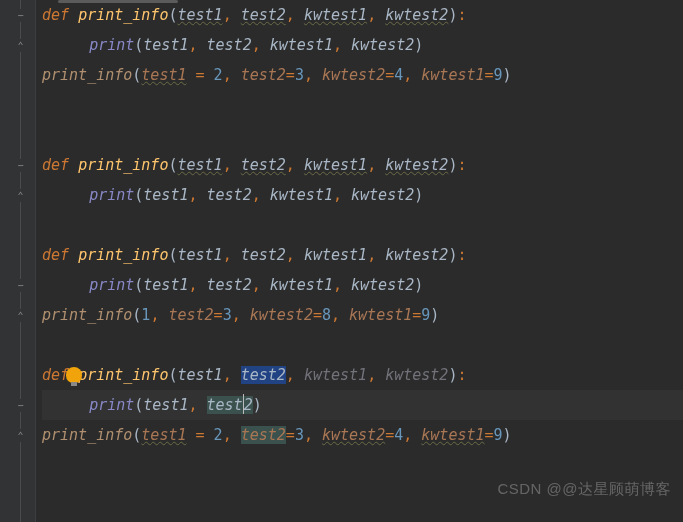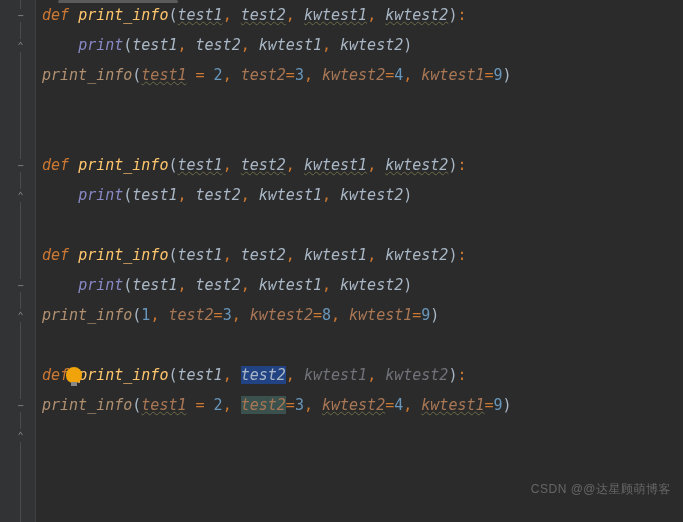--- a/index.html
+++ b/index.html
@@ -61,21 +61,21 @@
   background: #323232;
 }
 .kw { color: #cc7832; font-style: italic; text-align: right; }
 .fn { color: #ffc66d; font-style: italic; }
 .param { color: #a9b7c6; font-style: italic; }
 .param-u { color: #a9b7c6; font-style: italic; text-decoration: underline wavy #6b6b47 1px; }
 .punct { color: #a9b7c6; font-style: normal; }
 .op { color: #cc7832; font-style: normal; }
 .num { color: #6897bb; font-style: normal; }
 .call { color: #b09070; font-style: italic; }
-.builtin { color: #8888c6; font-style: italic; }
+.builtin { color: #8888c6; font-style: italic; margin-left: 11px; }
 .kwarg { color: #aa7755; font-style: italic; }
 .kwarg-u { color: #aa7755; font-style: italic; text-decoration: underline wavy #6b6b47 1px; }
 .ns { font-style: normal; }
 .sel-bg { background: #214283; }
 .sel-word { background: #3b514d; }
 .bulb {
   position: absolute;
   left: 24px;
   width: 16px;
   height: 16px;
@@ -100,21 +100,21 @@
   vertical-align: middle;
   position: relative;
   top: -2px;
 }
 .watermark {
   position: absolute;
   right: 12px;
   bottom: 18px;
   color: rgba(210,210,210,0.35);
   font-style: normal;
-  font-size: 12px;
+  font-size: 15px;
   font-family: sans-serif;
   letter-spacing: 0.5px;
 }
 .top-scroll {
   position: absolute;
   top: 0;
   left: 58px;
   width: 120px;
   height: 3px;
   background: #5b5b5b;
@@ -162,19 +162,20 @@
     <div class="line"><span>    </span><span class="builtin">print</span><span class="punct ns">(</span><span class="param">test1</span><span class="op ns">,</span><span class="punct"> </span><span class="param">test2</span><span class="op ns">,</span><span class="punct"> </span><span class="param">kwtest1</span><span class="op ns">,</span><span class="punct"> </span><span class="param">kwtest2</span><span class="punct ns">)</span></div>
 
     <div class="line"><span class="call">print_info</span><span class="punct ns">(</span><span class="num">1</span><span class="op ns">,</span><span class="punct"> </span><span class="kwarg">test2</span><span class="op ns">=</span><span class="num">3</span><span class="op ns">,</span><span class="punct"> </span><span class="kwarg">kwtest2</span><span class="op ns">=</span><span class="num">8</span><span class="op ns">,</span><span class="punct"> </span><span class="kwarg">kwtest1</span><span class="op ns">=</span><span class="num">9</span><span class="punct ns">)</span></div>
 
     <div class="line"></div>
 
     <div class="line"><span class="kw">def</span><span class="punct"> </span><span class="fn">print_info</span><span class="punct ns">(</span><span class="param">test1</span><span class="op ns">,</span><span class="punct"> </span><span class="param sel-bg">test2</span><span class="op ns">,</span><span class="punct"> </span><span class="param" style="color:#72737a">kwtest1</span><span class="op ns">,</span><span class="punct"> </span><span class="param" style="color:#72737a">kwtest2</span><span class="punct ns">)</span><span class="op ns">:</span>
       <div class="bulb" style="top:7px"></div>
     </div>
 
+    <div class="line highlighted"><span>    </span><span class="builtin">print</span><span class="punct ns">(</span><span class="param">test1</span><span class="op ns">,</span><span class="punct"> </span><span class="param sel-word">test</span><span class="cursor"></span><span class="param sel-word" style="color:#a9b7c6">2</span><span class="punct ns">)</span></div>
 
     <div class="line"><span class="call">print_info</span><span class="punct ns">(</span><span class="kwarg-u">test1</span><span class="punct"> </span><span class="op ns">=</span><span class="punct"> </span><span class="num">2</span><span class="op ns">,</span><span class="punct"> </span><span class="kwarg sel-word">test2</span><span class="op ns">=</span><span class="num">3</span><span class="op ns">,</span><span class="punct"> </span><span class="kwarg-u">kwtest2</span><span class="op ns">=</span><span class="num">4</span><span class="op ns">,</span><span class="punct"> </span><span class="kwarg-u">kwtest1</span><span class="op ns">=</span><span class="num">9</span><span class="punct ns">)</span></div>
 
   </div>
 </div>
 
 <div class="watermark">CSDN @@达星顾萌博客</div>
 
 </body></html>

